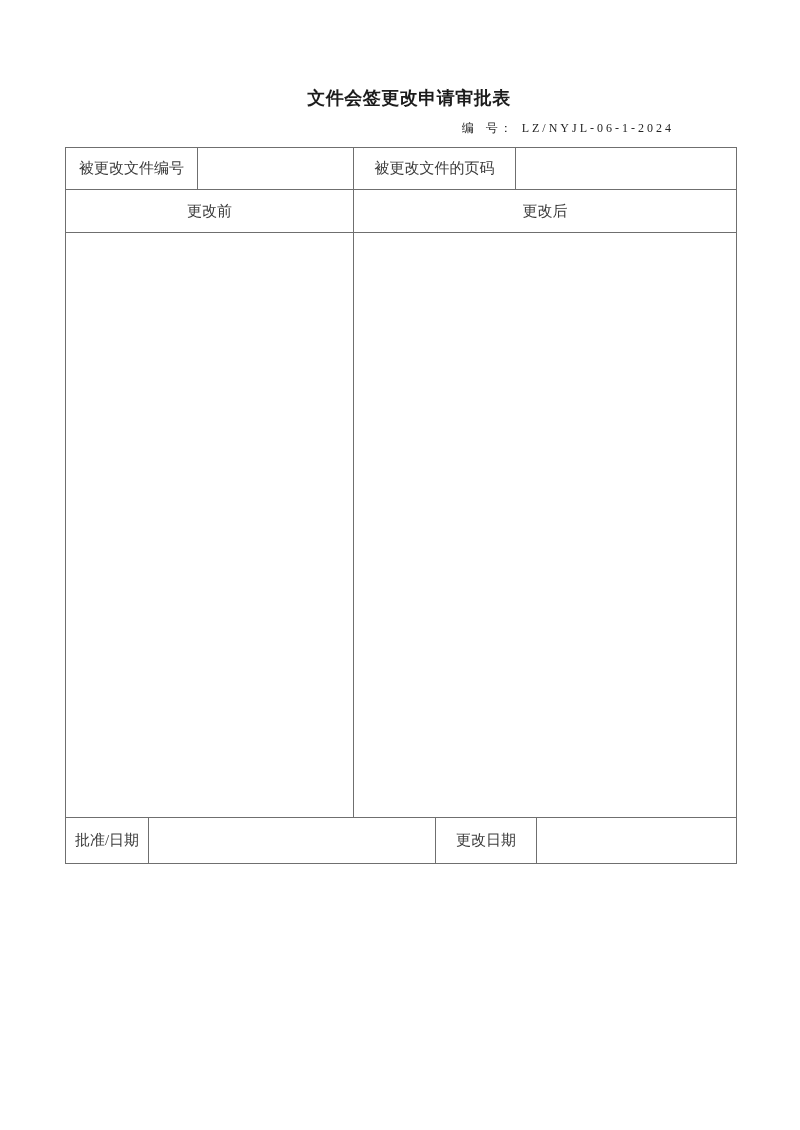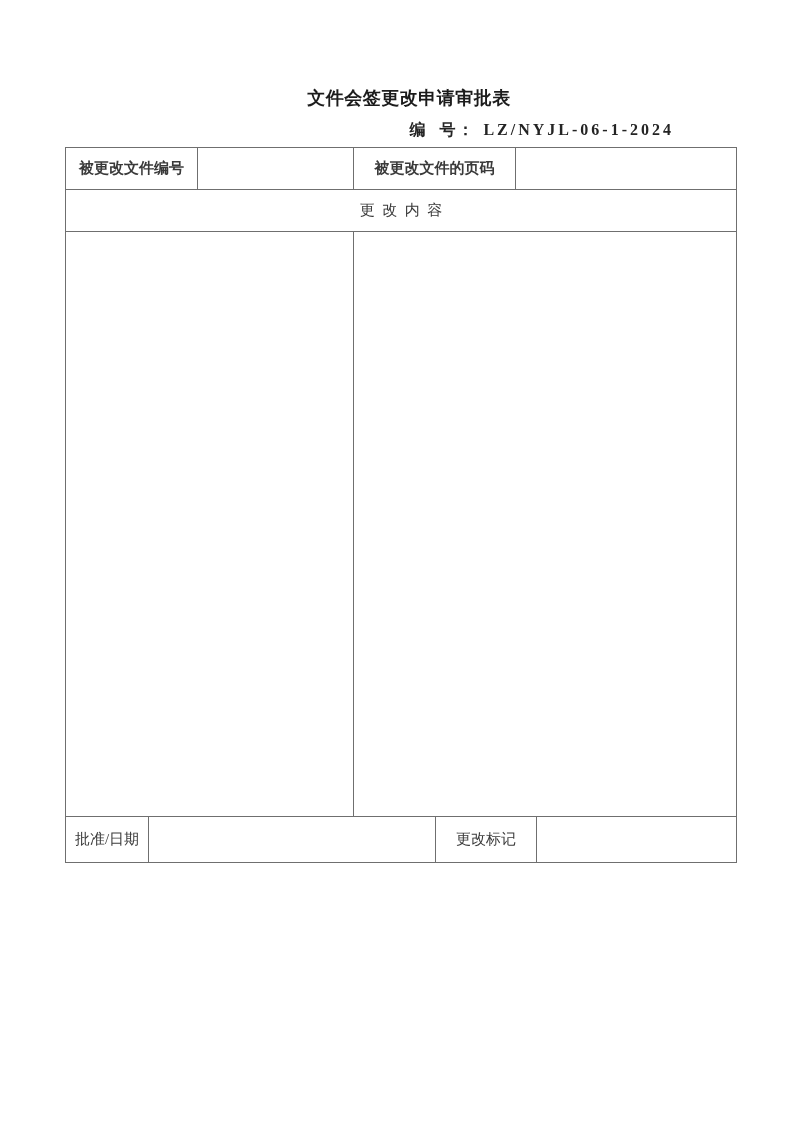--- a/index.html
+++ b/index.html
@@ -30,23 +30,22 @@
     margin-top: 6px;
   }
   .doc-no {
     position: absolute;
     top: 120px;
     left: 65px;
     width: 671px;
     box-sizing: border-box;
     text-align: right;
     padding-right: 62px;
-    font-size: 16px;
+    font-size: 12px;
     color: #242424;
-    font-weight: bold;
   }
   .doc-no .lbl-part {
     white-space: pre;
     letter-spacing: 2px;
     margin-right: 8px;
   }
   .doc-no .num {
     letter-spacing: 3px;
     white-space: pre;
   }
@@ -61,21 +60,21 @@
   table.form td {
     border: 1px solid #6f6f6f;
     font-size: 15px;
     color: #3a3a3a;
     text-align: center;
     vertical-align: middle;
     padding: 0 2px;
     overflow: hidden;
     white-space: pre;
   }
-  tr.r1, tr.r2 { height: 42px; font-weight: bold; }
+  tr.r1, tr.r2 { height: 42px; }
   tr.r3 { height: 42px; }
   tr.r4 { height: 43px; }
   tr.rbody { height: 585px; }
   tr.r5, tr.r6 { height: 46px; }
   td.section-head {
     font-size: 16px;
     color: #333333;
   }
   td.content-cell {
     vertical-align: top;
@@ -109,33 +108,34 @@
 
     <tbody>
         <tr class="r1">
       <td colspan="2">被更改文件编号</td>
       <td></td>
       <td colspan="2">被更改文件的页码</td>
       <td colspan="3"></td>
     </tr>
 
 
-    <tr class="r3">
-      <td colspan="8" class="section-head">更  改  内  容</td>
+
+    <tr class="r4">
+      <td colspan="3">更改前</td>
+      <td colspan="5">更改后</td>
     </tr>
-
 
     <tr class="rbody">
       <td colspan="3" class="content-cell"></td>
       <td colspan="5" class="content-cell"></td>
     </tr>
 
 
     <tr class="r6">
       <td>批准/日期</td>
       <td colspan="3"></td>
-      <td colspan="2">更改标记</td>
+      <td colspan="2">更改日期</td>
       <td colspan="2"></td>
     </tr>
   </tbody>
     </table>
 
 </div>
 
 </body></html>

